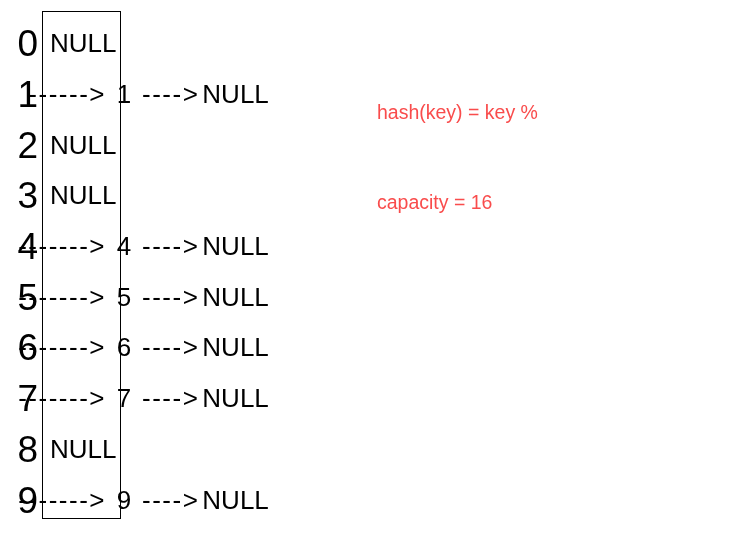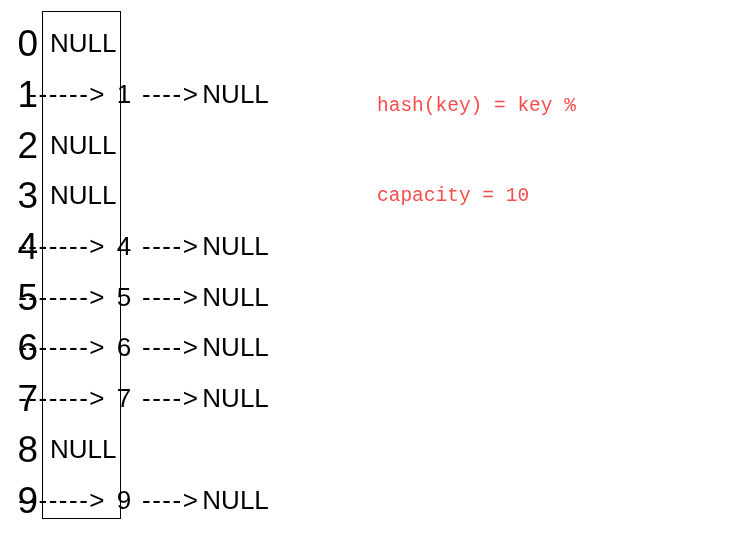--- a/index.html
+++ b/index.html
@@ -68,22 +68,22 @@
     text-align: center;
   }
   .arrow2 {
     display: inline-block;
     letter-spacing: 1.5px;
   }
   .chain-tail { margin-left: 3px; }
   .note {
     position: absolute;
     left: 377px;
-    top: 31px;
-    font-family: Liberation Mono, monospace;
+    top: 37px;
+    font-family: Liberation Sans, sans-serif;
     font-size: 19.5px;
     line-height: 30px;
     white-space: pre;
   }
 </style>
 </head>
 <body>
 
 <div class="canvas" style="background: rgb(255, 255, 255); color: rgb(0, 0, 0);">
   <div class="bucket-box"></div>
@@ -124,15 +124,15 @@
         <span class="idx">8</span>
         <span class="null-label">NULL</span>
       </div>
       <div class="row">
         <span class="idx">9</span>
         <span class="chain"><span class="arrow1">-------&gt;</span><span class="chain-value">9</span><span class="arrow2">----&gt;</span><span class="chain-tail">NULL</span></span>
       </div>
     </div>
   <div class="note" id="note" style="color: rgb(249, 76, 76);">
     <div>hash(key) = key %</div>
-    <div>capacity = 10</div>
+    <div>capacity = 16</div>
   </div>
 </div>
 
 </body></html>

